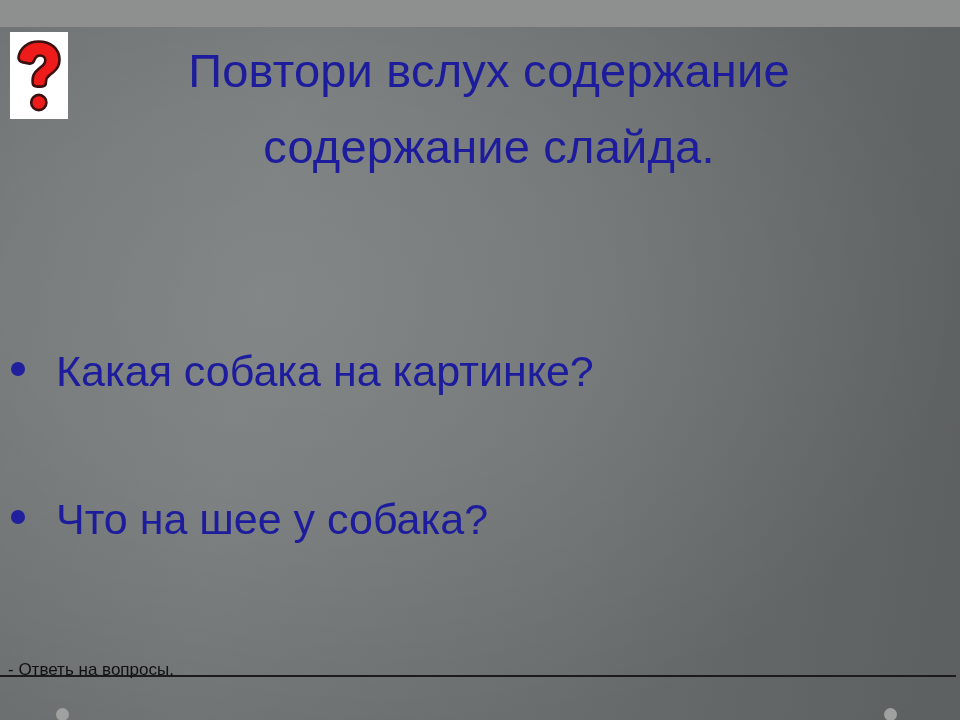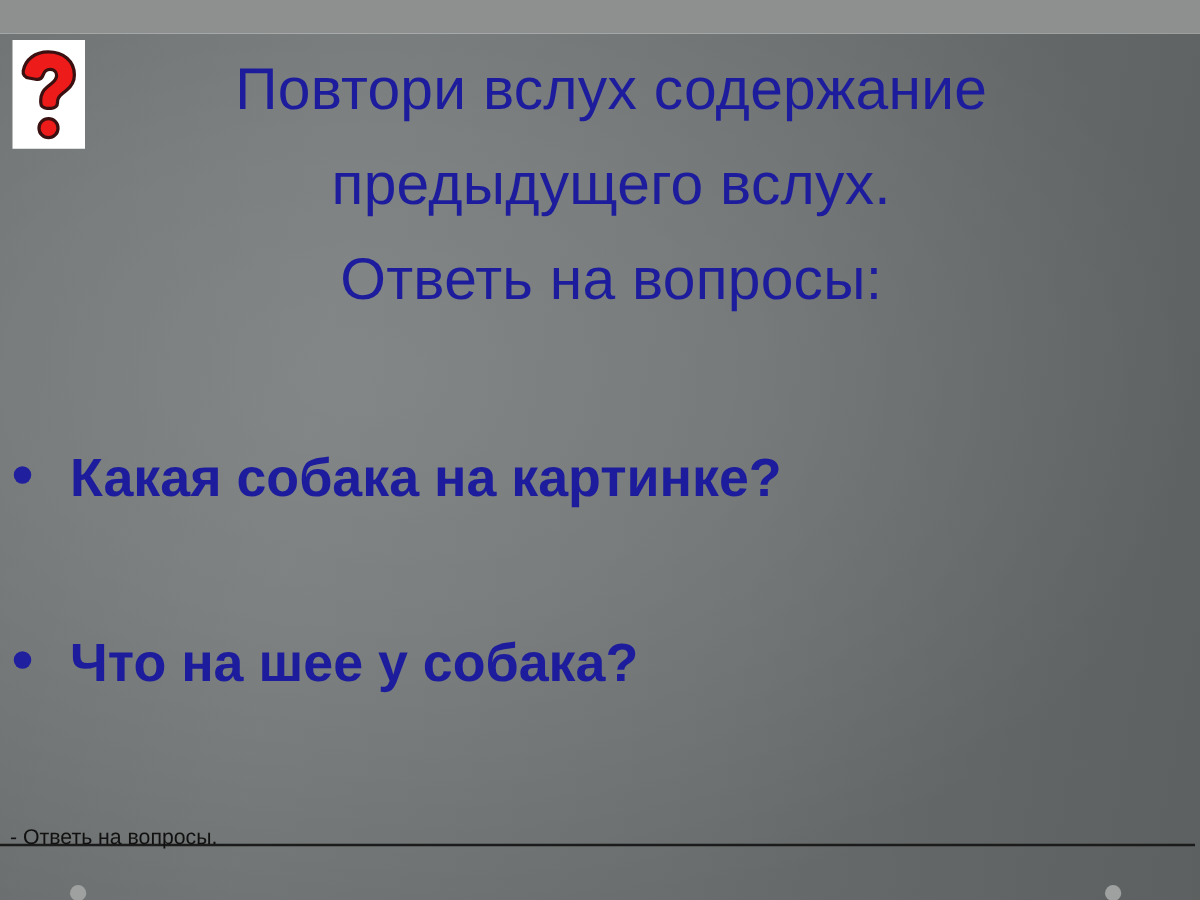--- a/index.html
+++ b/index.html
@@ -55,23 +55,22 @@
     font-size: 47px;
     line-height: 76px;
     white-space: nowrap;
     letter-spacing: 0.2px;
   }
 
   
   #bullet-list {
     position: absolute;
     left: 0;
-    top: 334px;
+    top: 322px;
     width: 896px;
-    font-weight: bold;
   }
   .bullet-row {
     display: flex;
     align-items: baseline;
     height: 148px;
   }
   .bullet-dot {
     flex: 0 0 auto;
     width: 14px;
     height: 14px;
@@ -125,22 +124,21 @@
 
   <div id="qmark-icon">
     <svg viewBox="0 0 46 74" xmlns="http://www.w3.org/2000/svg">
       <path d="M22.5 2.5C12.2 2.5 4.2 8.6 2.6 17.6c-.5 2.9 1.3 5.2 4.4 5.8l5.4 1c3 .6 5.2-.8 6.1-3.5 1-2.9 3-4.4 5.6-4.4 3.1 0 5.2 2 5.2 4.9 0 2.4-1.1 4.0-4.1 6.4l-3.2 2.6c-4.0 3.2-5.4 6.1-5.4 10.6v2.0c0 2.8 1.9 4.6 4.9 4.6h3.6c3.0 0 4.9-1.8 4.9-4.6v-.6c0-2.6 1.0-4.2 4.0-6.6l3.2-2.6c4.3-3.5 6.3-7.3 6.3-12.3C43.5 9.9 34.9 2.5 22.5 2.5z" fill="#ee1b1b" stroke="#3a1010" stroke-width="2.6" stroke-linejoin="round"></path>
       <circle cx="22.8" cy="63.5" r="7.6" fill="#ee1b1b" stroke="#3a1010" stroke-width="2.6"></circle>
     </svg>
   </div>
 
   <div id="title-block">
     <div class="title-line">Повтори вслух содержание</div>
-    <div class="title-line">предыдущего вслух.</div>
-    <div class="title-line">Ответь на вопросы:</div>
+    <div class="title-line">содержание слайда.</div>
   </div>
 
   <div id="bullet-list">
     <div class="bullet-row">
       <span class="bullet-dot"></span>
       <span class="bullet-text">Какая собака на картинке?</span>
     </div>
     <div class="bullet-row">
       <span class="bullet-dot"></span>
       <span class="bullet-text">Что на шее у собака?</span>

